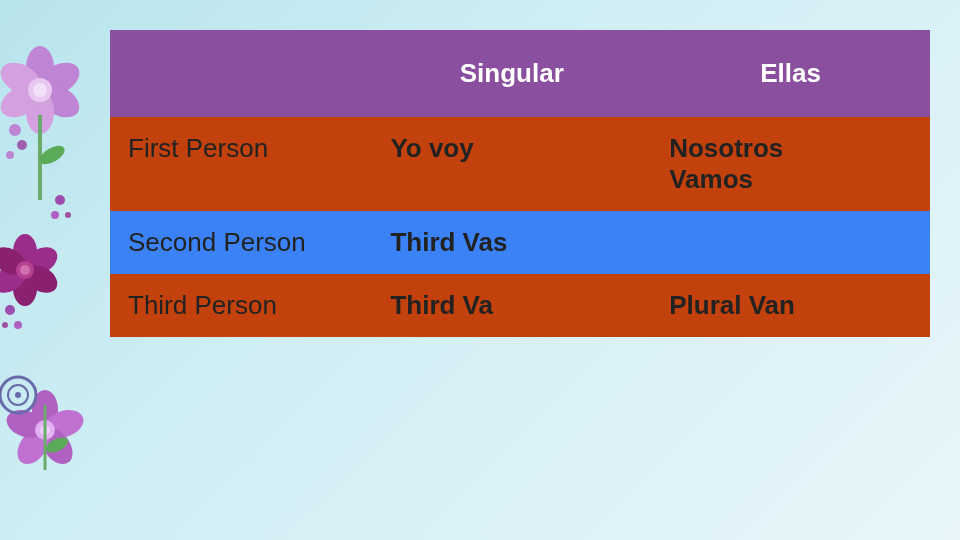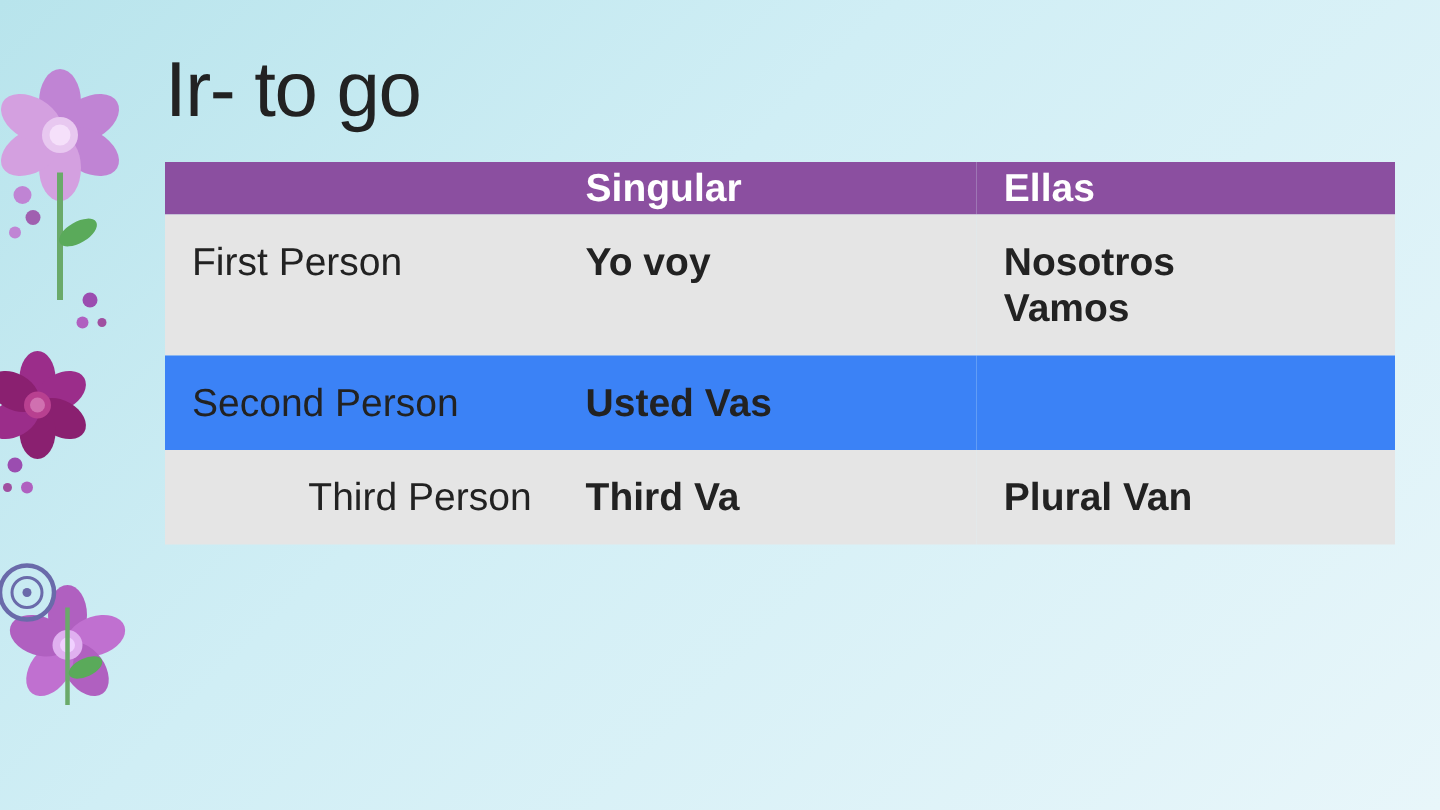--- a/index.html
+++ b/index.html
@@ -37,43 +37,43 @@
 
     .conjugation-table col.col-person { width: 32%; }
     .conjugation-table col.col-singular { width: 34%; }
     .conjugation-table col.col-plural { width: 34%; }
 
     .conjugation-table th {
       background-color: #8b4fa0;
       color: #fff;
       font-size: 26px;
       font-weight: 600;
-      padding: 2px 18px;
-      text-align: left;
+      padding: 28px 18px;
+      text-align: center;
     }
 
     .conjugation-table td {
       font-size: 26px;
       padding: 16px 18px;
       vertical-align: top;
       border: none;
     }
 
     .row-header {
       font-weight: 500;
       color: #222;
     }
 
     .row-value {
       color: #222;
       font-weight: bold;
     }
 
     .row-odd {
-      background-color: #e5e5e5;
+      background-color: #c2410c;
     }
 
     .row-even {
       background-color: #3b82f6;
     }
 
     
     svg.flowers {
       position: absolute;
       top: 0;
@@ -137,21 +137,20 @@
 
   <circle cx="10" cy="310" r="5" fill="#9b4db0"></circle>
   <circle cx="18" cy="325" r="4" fill="#b060c0"></circle>
   <circle cx="5" cy="325" r="3" fill="#a050a0"></circle>
 
   <line x1="45" y1="405" x2="45" y2="470" stroke="#6aaa6a" stroke-width="3"></line>
   <ellipse cx="57" cy="445" rx="12" ry="6" fill="#5aaa5a" transform="rotate(-25, 57, 445)"></ellipse>
 </svg>
 
 <div class="main-content">
-  <h1 class="title">Ir- to go</h1>
 
   <table class="conjugation-table">
     <colgroup>
         <col class="col-person">
     <col class="col-singular">
     <col class="col-plural">
     </colgroup>
       <thead>
       <tr>
         <th></th>
@@ -161,23 +160,23 @@
     </thead>
     <tbody id="table-body">
     <tr class="row-odd">
           <td class="row-header" style="white-space: pre-line;">First Person</td>
           <td class="row-value">Yo voy</td>
           <td class="row-value" style="white-space: pre-line;">Nosotros
 Vamos</td>
         </tr>
         <tr class="row-even">
           <td class="row-header" style="white-space: pre-line;">Second Person</td>
-          <td class="row-value">Usted Vas</td>
+          <td class="row-value">Third Vas</td>
           <td class="row-value" style="white-space: pre-line;"></td>
         </tr>
         <tr class="row-odd">
-          <td class="row-header" style="white-space: pre-line; text-align: right;">Third Person</td>
+          <td class="row-header" style="white-space: pre-line;">Third Person</td>
           <td class="row-value">Third Va</td>
           <td class="row-value" style="white-space: pre-line;">Plural Van</td>
         </tr>
       </tbody>
   </table>
 </div>
 
 </body></html>

